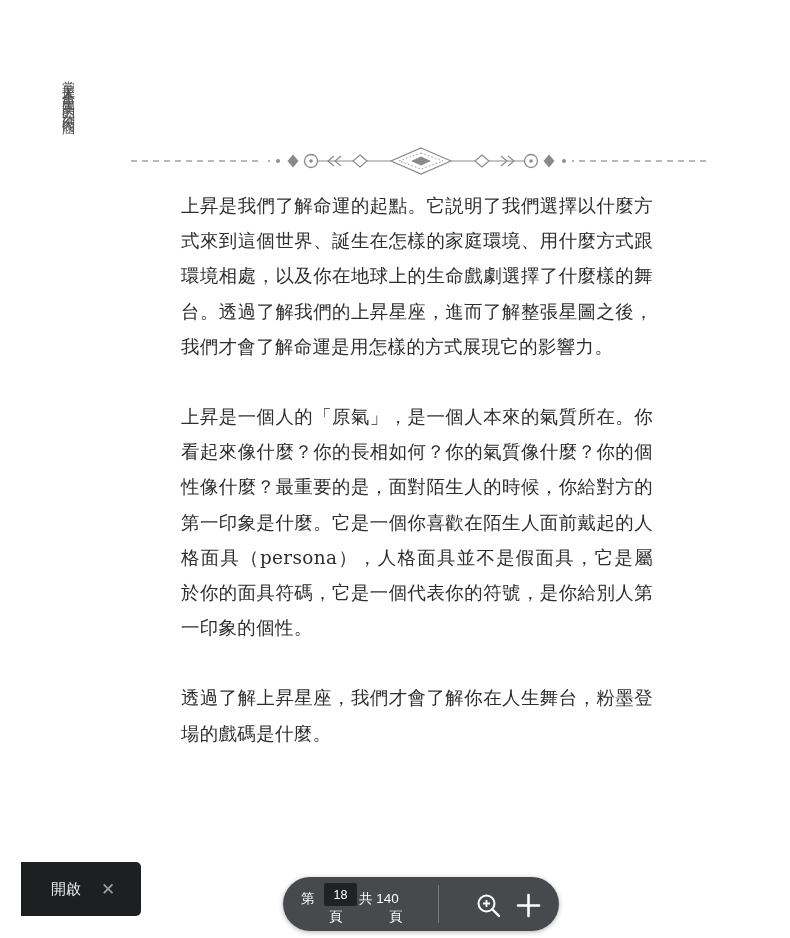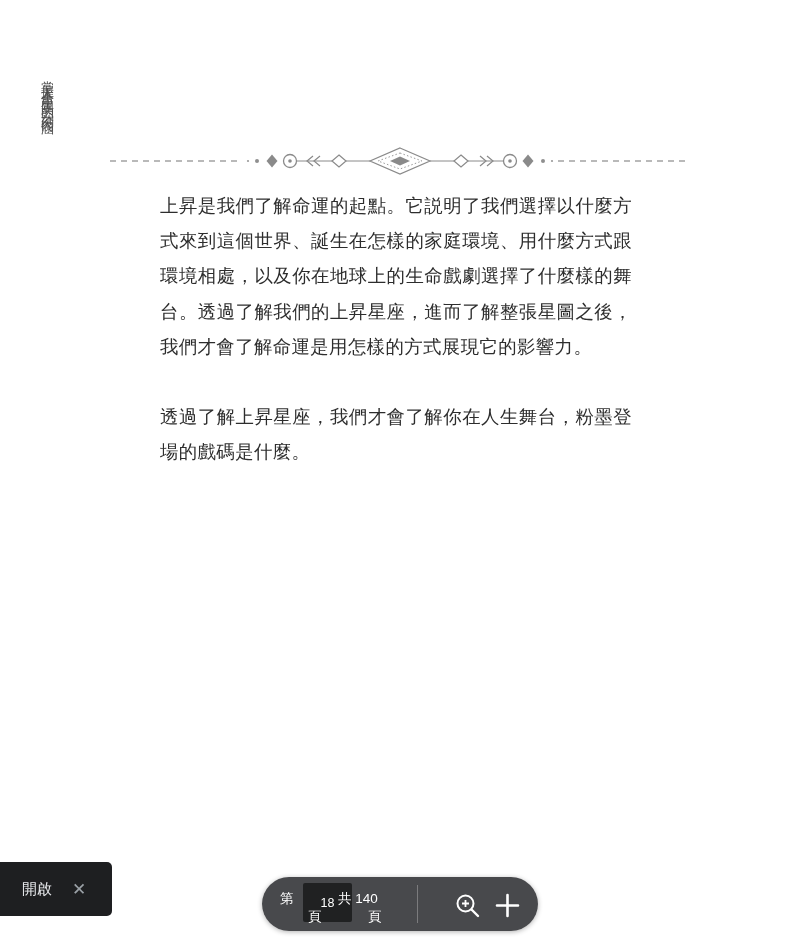--- a/index.html
+++ b/index.html
@@ -2,21 +2,21 @@
 <html><head>
 <meta charset="utf-8">
 <style>
   html, body {
     margin: 0; padding: 0;
     width: 790px; height: 938px;
     background: #ffffff;
     overflow: hidden;
     font-family: "Liberation Sans", sans-serif;
   }
-  .page { position: relative; width: 744px; height: 938px; background: #ffffff; }
+  .page { position: relative; width: 744px; height: 938px; background: #ffffff; margin-left: 21px; }
 
   
   .side-label {
     position: absolute; left: 38px; top: 70px;
     writing-mode: vertical-rl; text-orientation: upright;
     font-family: "DejaVu Serif", "Liberation Serif", serif;
     font-size: 13px; letter-spacing: 4.2px; color: #4b4b4b;
   }
 
   
@@ -37,33 +37,33 @@
     position: absolute; left: 262px; top: 877px; width: 276px; height: 54px;
     background: rgba(32,33,36,0.82); border-radius: 27px;
     box-shadow: 0 1px 5px rgba(0,0,0,0.3);
     color: #ffffff; font-size: 13.5px;
   }
   .toolbar .lbl { position: absolute; color: #ffffff; }
   .page-input {
     position: absolute; left: 41px; top: 6px; width: 33px; height: 23px;
     background: rgba(0,0,0,0.55); border: none; border-radius: 2px;
     color: #ffffff; font-size: 12.5px; text-align: center;
-    font-family: "Liberation Sans", sans-serif; padding: 8px;
+    font-family: "Liberation Sans", sans-serif; padding: 0;
   }
   .tb-divider {
     position: absolute; left: 155px; top: 8px; width: 1px; height: 38px;
     background: rgba(255,255,255,0.28);
   }
   .tb-icon { position: absolute; cursor: pointer; }
 
   
   .snackbar {
     position: absolute; left: 0; top: 862px; width: 112px; height: 54px;
     background: #1e1f21; border-radius: 0 5px 5px 0;
-    display: flex; align-items: center;
+    display: flex; align-items: center; padding-left: 8px;
   }
   .snackbar .open-btn {
     margin-left: 22px; color: #e8eaed; font-size: 15px;
     background: none; border: none; padding: 0; cursor: pointer;
     font-family: "Liberation Sans", sans-serif;
   }
   .snackbar .close-btn {
     margin-left: 20px; color: #9aa0a6; font-size: 17px;
     background: none; border: none; padding: 0; cursor: pointer;
     font-family: "Liberation Sans", sans-serif;
@@ -101,20 +101,21 @@
       <circle cx="400" cy="15" r="6.5" stroke="#8a8a8a" fill="none" stroke-width="1.3"></circle>
       <circle cx="400" cy="15" r="1.8" fill="#8a8a8a"></circle>
       <path d="M418,8.5 L423.5,15 L418,21.5 L412.5,15 Z" fill="#8a8a8a"></path>
       <circle cx="433" cy="15" r="2" fill="#8f8f8f"></circle>
       <circle cx="442" cy="15" r="1.1" fill="#9a9a9a"></circle>
     </svg>
   </div>
 
   <div class="text-col">
     <p>上昇是我們了解命運的起點。它説明了我們選擇以什麼方式來到這個世界、誕生在怎樣的家庭環境、用什麼方式跟環境相處，以及你在地球上的生命戲劇選擇了什麼樣的舞台。透過了解我們的上昇星座，進而了解整張星圖之後，我們才會了解命運是用怎樣的方式展現它的影響力。</p>
+    <p>上昇是一個人的「原氣」，是一個人本來的氣質所在。你看起來像什麼？你的長相如何？你的氣質像什麼？你的個性像什麼？最重要的是，面對陌生人的時候，你給對方的第一印象是什麼。它是一個你喜歡在陌生人面前戴起的人格面具（persona），人格面具並不是假面具，它是屬於你的面具符碼，它是一個代表你的符號，是你給別人第一印象的個性。</p>
     <p>透過了解上昇星座，我們才會了解你在人生舞台，粉墨登場的戲碼是什麼。</p>
   </div>
 
   <div class="toolbar">
     <span class="lbl" style="left:18px; top:13px;">第</span>
     <input class="page-input" type="text" value="18" style="">
     <span class="lbl" style="left:46px; top:31px;">頁</span>
     <span class="lbl" style="left:76px; top:13px;">共 140</span>
     <span class="lbl" style="left:106px; top:31px;">頁</span>
     <div class="tb-divider"></div>

